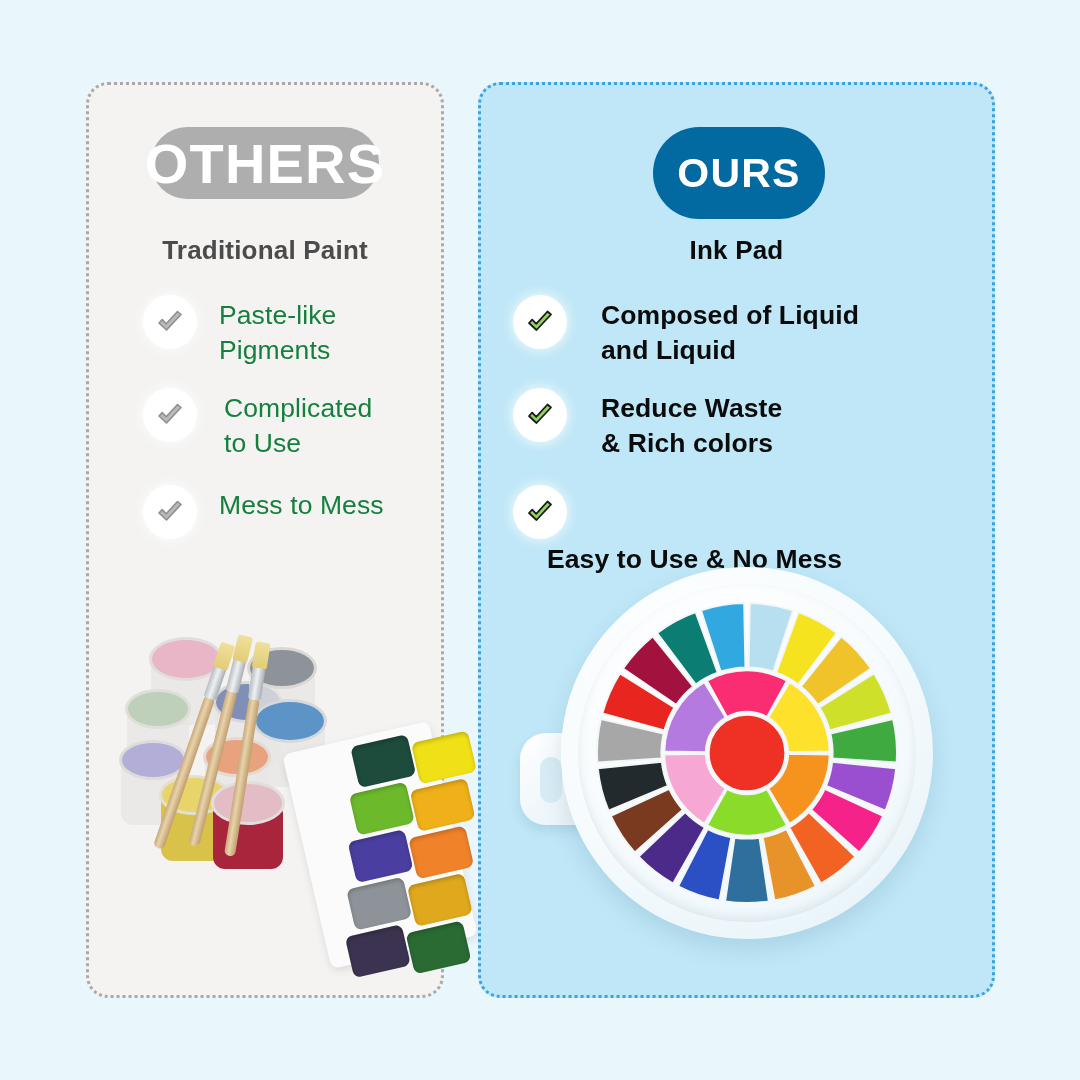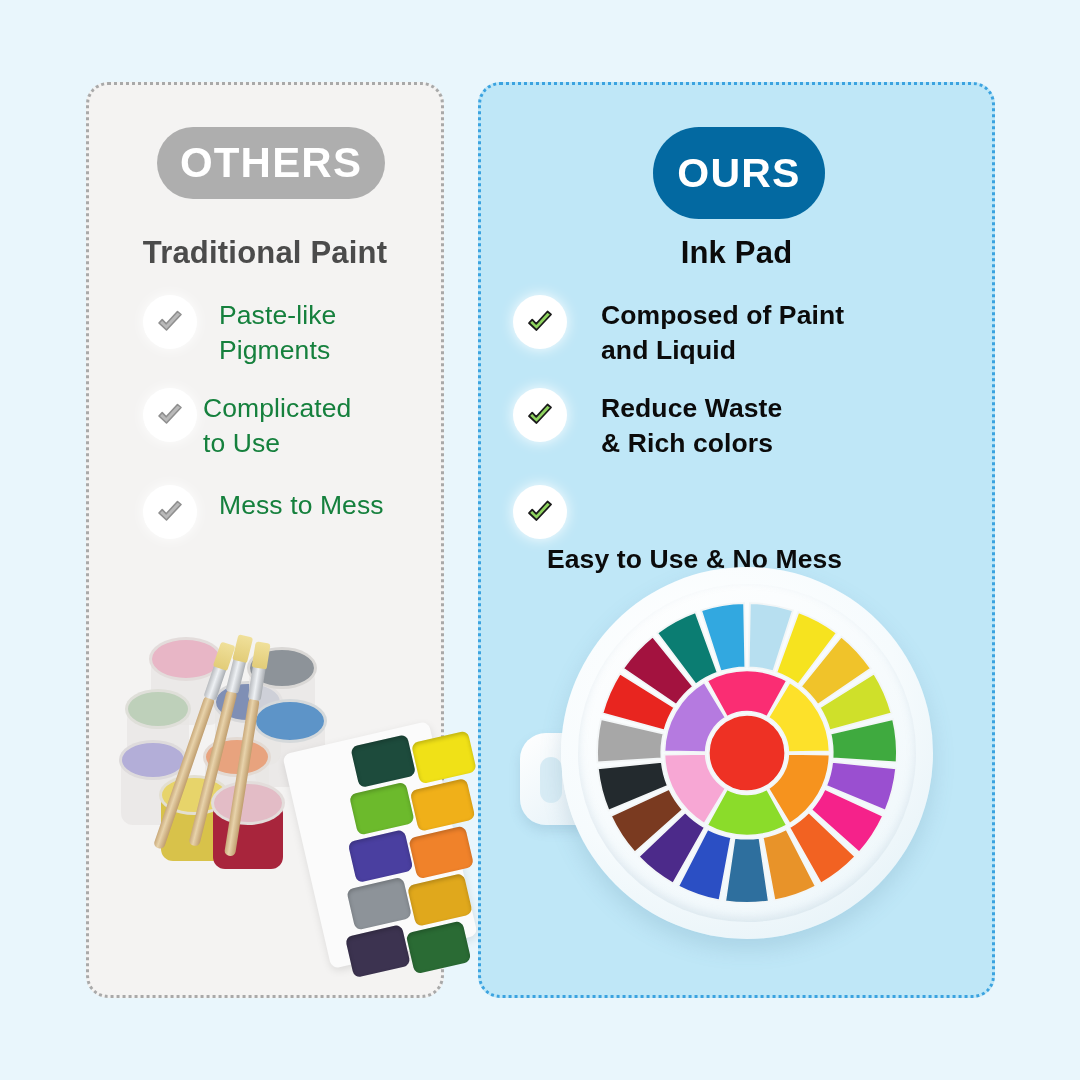--- a/index.html
+++ b/index.html
@@ -24,27 +24,27 @@
     border:3px dotted #3ba3e0;
   }
 
   
   .badge {
     position:absolute; display:flex; align-items:center; justify-content:center;
     border-radius:999px; color:#ffffff;
     font-weight:bold; letter-spacing:1.2px;
     font-family:"Liberation Sans", sans-serif;
   }
-  .badge--others { left:68px; top:42px; width:228px; height:72px; background:#aeaeae; font-size:42px; }
+  .badge--others { left:62px; top:42px; width:228px; height:72px; background:#aeaeae; font-size:56px; }
   .badge--ours   { left:172px; top:42px; width:172px; height:92px; background:#0369a1; font-size:41px; }
 
   
   .subtitle {
     position:absolute; width:100%; text-align:center;
-    font-weight:bold; font-size:31px; letter-spacing:.2px;
+    font-weight:bold; font-size:26px; letter-spacing:.2px;
   }
   .subtitle--others { top:150px; color:#4b4b4b; }
   .subtitle--ours   { top:150px; color:#0b0b0b; }
 
   
   .features { position:absolute; left:0; top:0; width:100%; }
   .feature { position:absolute; display:flex; align-items:flex-start; }
 
   .check-circle {
     flex:0 0 auto; width:54px; height:54px; border-radius:50%;
@@ -151,21 +151,21 @@
           <span>Pigments</span>
         </span>
       </div>
 
       <div class="feature feature--gray" style="left:54px; top:303px; width:300px;">
         <span class="check-circle">
           <svg viewBox="0 0 32 32">
               <path d="M5 17 L12.5 24 L27 8.5 L23.5 5.5 L12.2 17.8 L8.2 13.6 Z" fill="#b9b9b9" stroke="#8f8f8f" stroke-width="1.6" stroke-linejoin="round"></path>
             </svg>
         </span>
-        <span class="feature-text" style="margin-left:6px;">
+        <span class="feature-text" style="margin-left:27px;">
           <span>Complicated</span><br>
           <span>to Use</span>
         </span>
       </div>
 
       <div class="feature feature--gray" style="left:54px; top:400px; width:300px;">
         <span class="check-circle">
           <svg viewBox="0 0 32 32">
               <path d="M5 17 L12.5 24 L27 8.5 L23.5 5.5 L12.2 17.8 L8.2 13.6 Z" fill="#b9b9b9" stroke="#8f8f8f" stroke-width="1.6" stroke-linejoin="round"></path>
             </svg>
@@ -244,21 +244,21 @@
 
     <div class="features">
 
       <div class="feature feature--green" style="left:32px; top:210px; width:460px;">
         <span class="check-circle">
           <svg viewBox="0 0 32 32">
               <path d="M5 17 L12.5 24 L27 8.5 L23.5 5.5 L12.2 17.8 L8.2 13.6 Z" fill="#8fd45f" stroke="#1b1b1b" stroke-width="1.8" stroke-linejoin="round"></path>
             </svg>
         </span>
         <span class="feature-text" style="margin-left:34px;">
-          <span>Composed of Paint</span><br>
+          <span>Composed of Liquid</span><br>
           <span>and Liquid</span>
         </span>
       </div>
 
       <div class="feature feature--green" style="left:32px; top:303px; width:460px;">
         <span class="check-circle">
           <svg viewBox="0 0 32 32">
               <path d="M5 17 L12.5 24 L27 8.5 L23.5 5.5 L12.2 17.8 L8.2 13.6 Z" fill="#8fd45f" stroke="#1b1b1b" stroke-width="1.8" stroke-linejoin="round"></path>
             </svg>
         </span>

